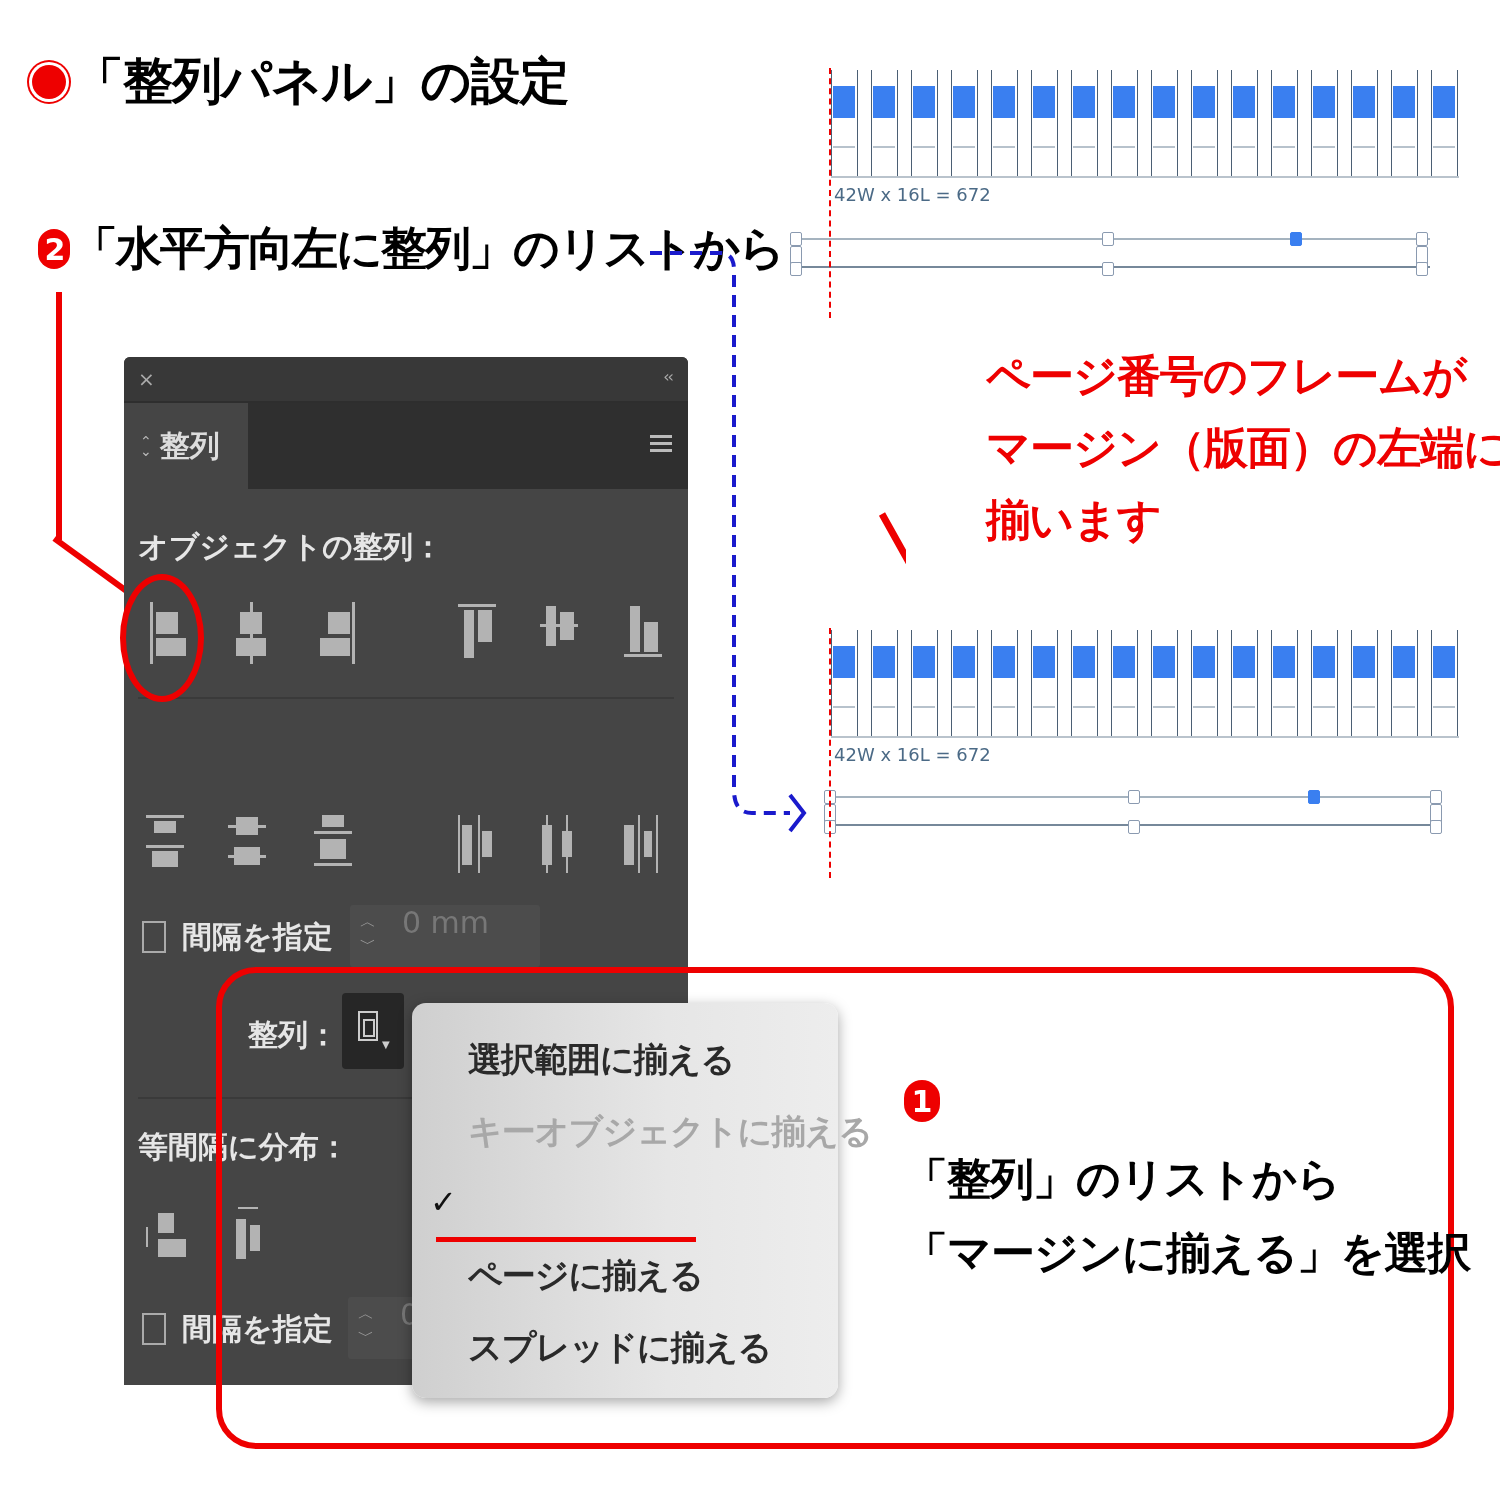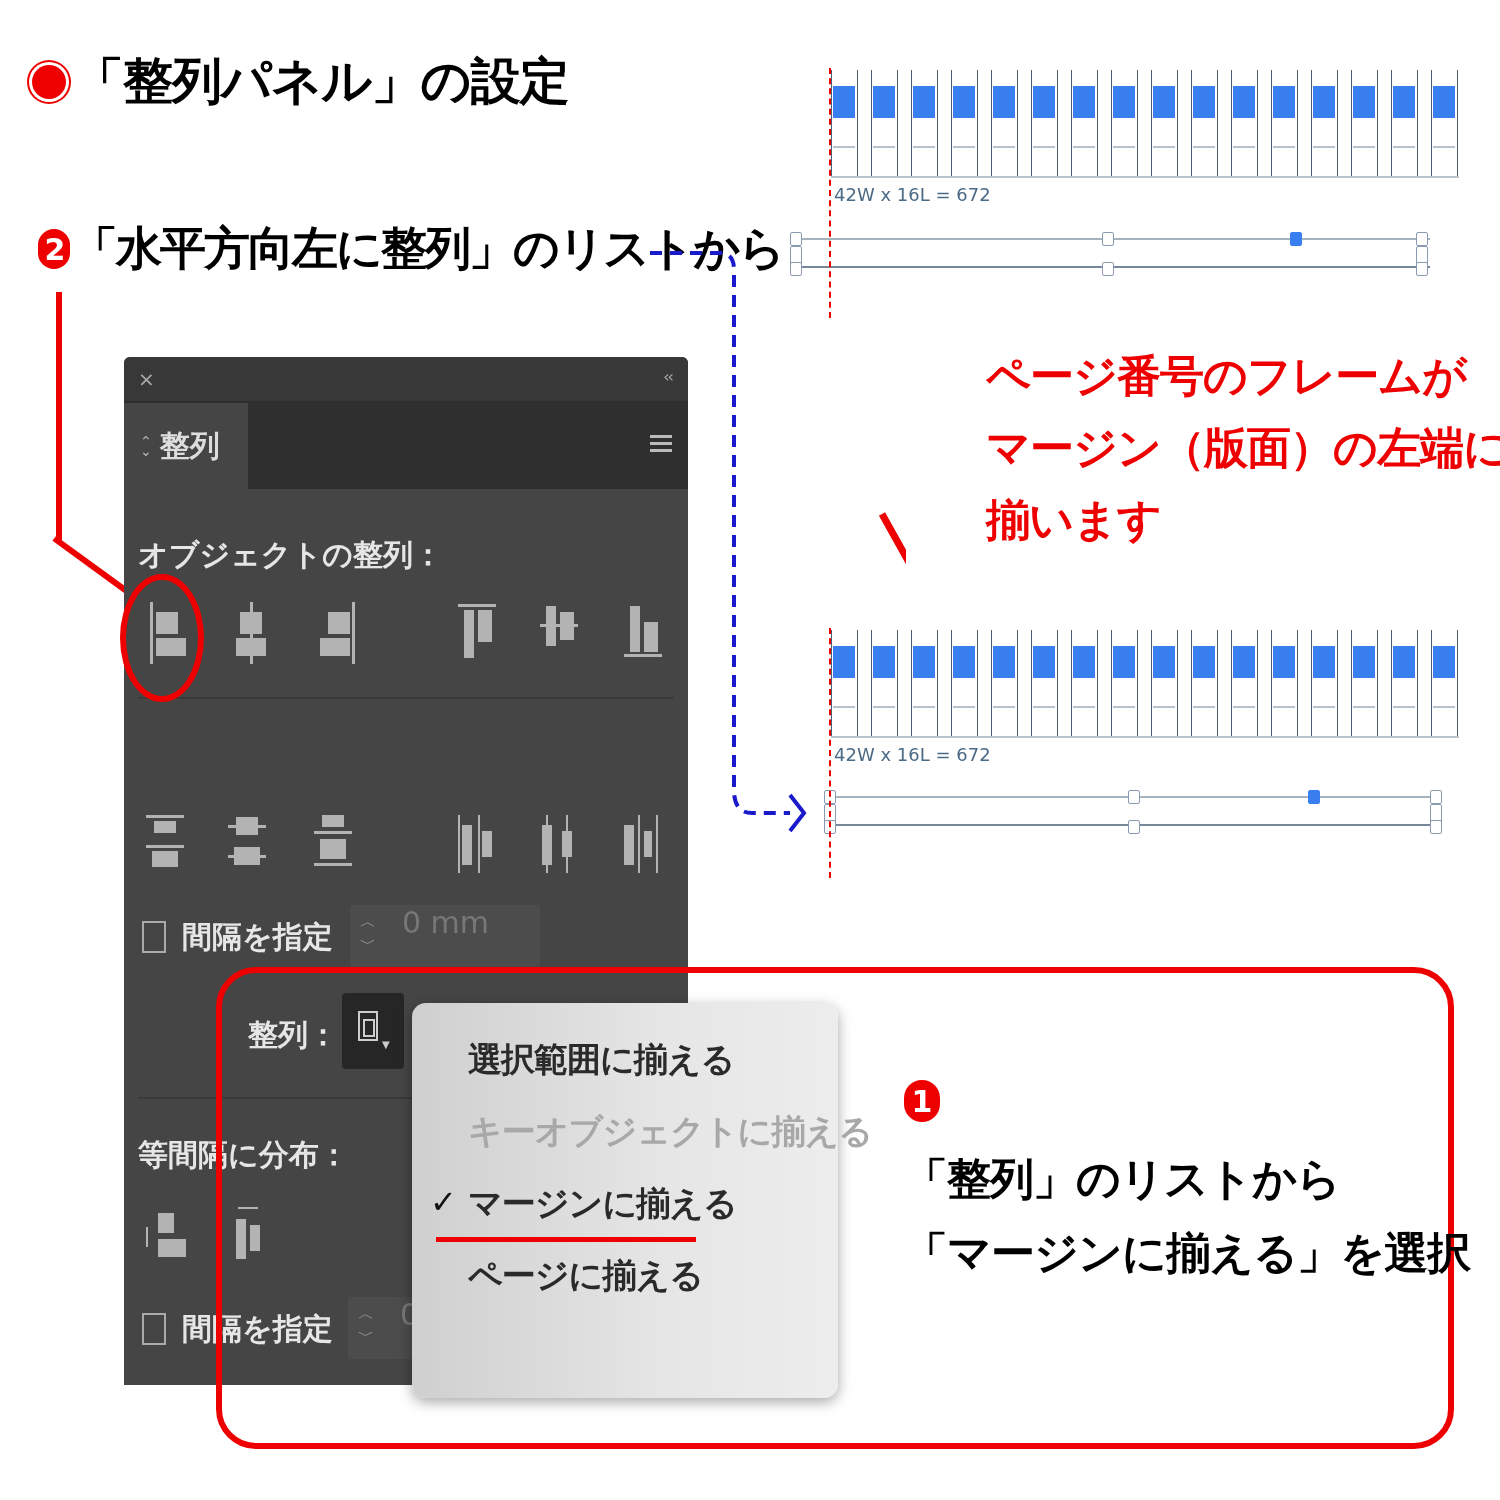--- a/index.html
+++ b/index.html
@@ -16,21 +16,21 @@
   .panel{left:124px;top:357px;width:564px;height:1028px;background:#454545;border-radius:6px 6px 0 0;overflow:hidden;}
   .panel-top{height:44px;background:#383838;position:relative;border-bottom:2px solid #2e2e2e;}
   .panel-top .x{position:absolute;left:14px;top:10px;color:#aaa;font-size:20px;}
   .panel-top .coll{position:absolute;right:16px;top:10px;color:#aaa;font-size:16px;letter-spacing:-2px;}
   .tabbar{height:86px;background:#2f2f2f;position:relative;}
   .tab{position:absolute;left:0;top:0;width:124px;height:86px;background:#454545;display:flex;align-items:center;padding-left:16px;box-sizing:border-box;}
   .tab .arrows{color:#bbb;font-size:14px;margin-right:8px;line-height:10px;text-align:center;}
   .tab .lbl{color:#ddd;font-size:30px;font-weight:bold;}
   .hamb{position:absolute;right:16px;top:32px;width:22px;}
   .hamb i{display:block;height:3px;background:#bbb;margin-bottom:4px;}
-  .sec-label{position:absolute;left:14px;color:#e6e6e6;font-size:30px;font-weight:bold;white-space:nowrap;margin-top:8px;}
+  .sec-label{position:absolute;left:14px;color:#e6e6e6;font-size:30px;font-weight:bold;white-space:nowrap;}
   .icon-row{position:absolute;left:0;width:564px;height:80px;}
   .ico{position:absolute;width:50px;height:64px;}
   .ico b{position:absolute;background:#b3b3b3;}
   .sep{position:absolute;left:14px;right:14px;height:2px;background:#3a3a3a;}
   .cb{position:absolute;width:24px;height:32px;border:2px solid #aaa;box-sizing:border-box;}
   .cb-label{position:absolute;color:#e6e6e6;font-size:30px;font-weight:bold;white-space:nowrap;}
   .spin{position:absolute;height:62px;background:#4c4c4c;border-radius:3px;}
   .spin .chev{position:absolute;left:10px;top:6px;color:#999;font-size:16px;line-height:22px;}
   .spin .val{position:absolute;left:52px;top:0;color:#777;font-size:30px;}
   .align-btn{position:absolute;left:218px;top:636px;width:62px;height:76px;background:#262626;border-radius:4px;}
@@ -224,23 +224,23 @@
 </div>
 
 <div class="abs ellipse"></div>
 
 <div class="abs redbox"></div>
 
 <div class="abs menu">
   <div class="mi" style="top:34px;">選択範囲に揃える</div>
   <div class="mi dis" style="top:106px;">キーオブジェクトに揃える</div>
   <span class="check" style="top:180px;">✓</span>
-  <div class="mi" style="top:178px;">マージンに揃える</div>
   <div class="uline"></div>
   <div class="mi" style="top:250px;">ページに揃える</div>
+  <div class="mi" style="top:322px;">スプレッドに揃える</div>
 </div>
 
 <div class="abs step1">
   <span class="num">1</span>
   <div class="t" style="top:70px;">「整列」のリストから</div>
   <div class="t" style="top:144px;">「マージンに揃える」を選択</div>
 </div>
 
 <div class="abs note">
   <div>ページ番号のフレームが</div>

